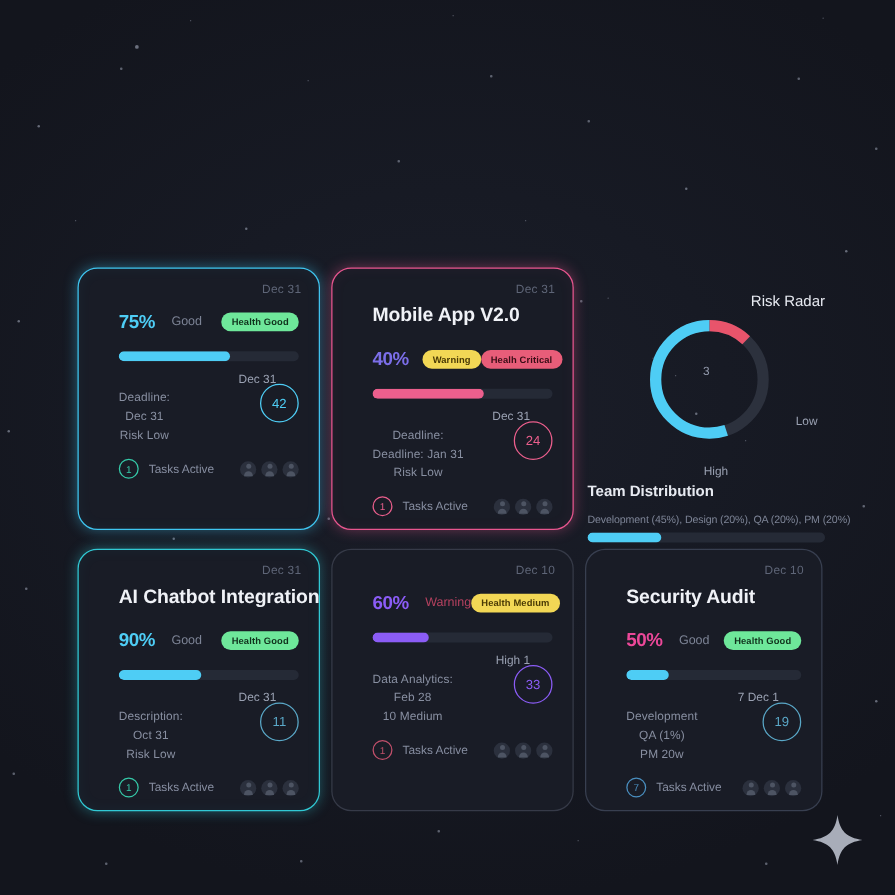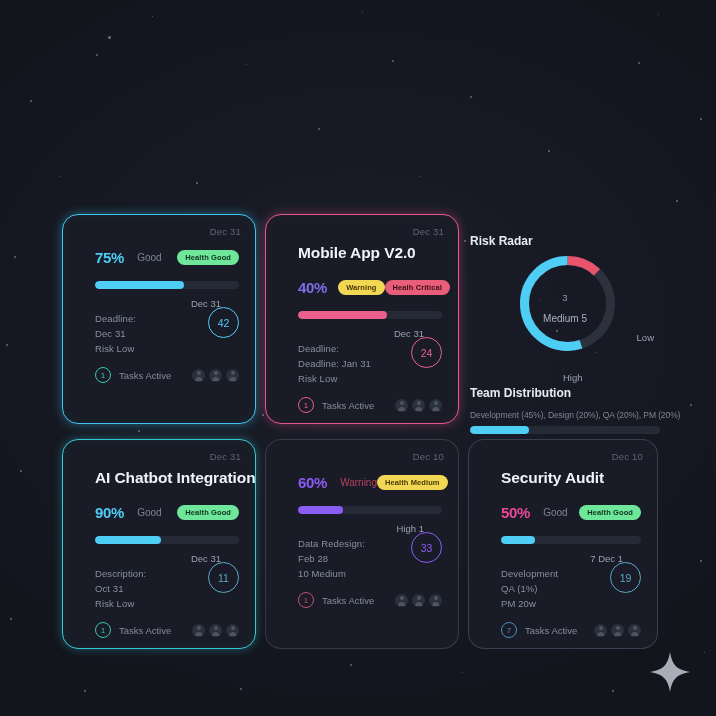--- a/index.html
+++ b/index.html
@@ -124,20 +124,21 @@
     text-align: right;
     padding-right: 18px;
     font-size: 9.5px;
     color: #9aa1b2;
   }
 
   .detail-row {
     display: flex;
     align-items: flex-start;
     margin-top: 2px;
+    text-align: center;
   }
   .detail-lines {
     font-size: 9.5px;
     line-height: 15px;
     color: #888fa1;
     letter-spacing: 0.1px;
   }
   .ring {
     margin-left: auto;
     margin-top: -4px;
@@ -191,23 +192,23 @@
     background: #4d5463;
   }
 
   
   .panel {
     position: absolute;
     left: 470px; top: 234px;
     width: 190px;
   }
   .panel-title {
-    text-align: left;
+    text-align: right;
     font-size: 12px;
-    font-weight: bold;
+    font-weight: normal;
     color: #e7eaf1;
   }
   .donut-wrap {
     position: relative;
     width: 190px; height: 120px;
     margin-top: 6px;
   }
   .donut { position: absolute; left: 45px; top: -3px; }
   .donut-num {
     position: absolute;
@@ -315,21 +316,20 @@
   <div class="panel">
     <div class="panel-title">Risk Radar</div>
 
     <div class="donut-wrap">
       <svg class="donut" width="105" height="105" viewBox="0 0 105 105">
         <circle cx="52.5" cy="52.5" r="43" fill="none" stroke="#2c313d" stroke-width="9"></circle>
         <circle id="seg-red" cx="52.5" cy="52.5" r="43" fill="none" stroke="#e8546b" stroke-width="9" stroke-linecap="butt" transform="rotate(-90 52.5 52.5)" stroke-dasharray="32.421236185046666 270.1769682087222"></circle>
         <circle id="seg-cyan" cx="52.5" cy="52.5" r="43" fill="none" stroke="#4ecdf5" stroke-width="9" stroke-linecap="butt" transform="rotate(-90 52.5 52.5) scale(1,-1) translate(0,-105)" stroke-dasharray="148.59733251479722 270.1769682087222"></circle>
       </svg>
       <div class="donut-num">3</div>
-      <div class="donut-mid">Medium 5</div>
       <div class="lbl-low">Low</div>
       <div class="lbl-high">High</div>
     </div>
 
     <div class="team-title">Team Distribution</div>
     <div class="team-legend">Development (45%), Design (20%), QA (20%), PM (20%)</div>
     <div class="team-track">
       <div class="team-fill" id="team-fill" style="width: 31%; background: rgb(78, 205, 245);"></div>
     </div>
   </div>
@@ -438,21 +438,21 @@
           <span class="pct" style="color:#8b5cf6">60%</span>
           <span class="status-word warn">Warning</span>
           <span class="pill yellow">Health Medium</span>
         </div>
         <div class="track">
           <div class="fill" style="width:31%;background:#8b5cf6"></div>
         </div>
         <div class="mid-date">High 1</div>
         <div class="detail-row">
           <div class="detail-lines">
-            <div>Data Redesign:</div>
+            <div>Data Analytics:</div>
             <div>Feb 28</div>
             <div>10 Medium</div>
           </div>
           <div class="ring" style="color:#8b5cf6">33</div>
         </div>
         <div class="footer-row">
           <span class="task-dot" style="color:#c2506b">1</span>
           <span class="task-label">Tasks Active</span>
           <span class="avatars">
             <span class="avatar"></span>

